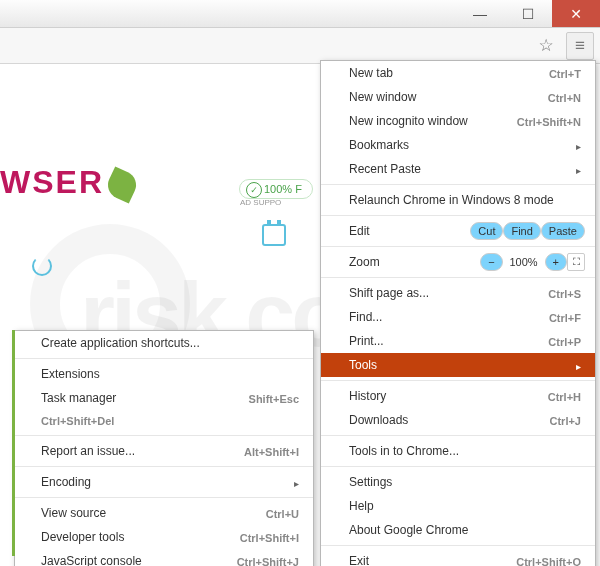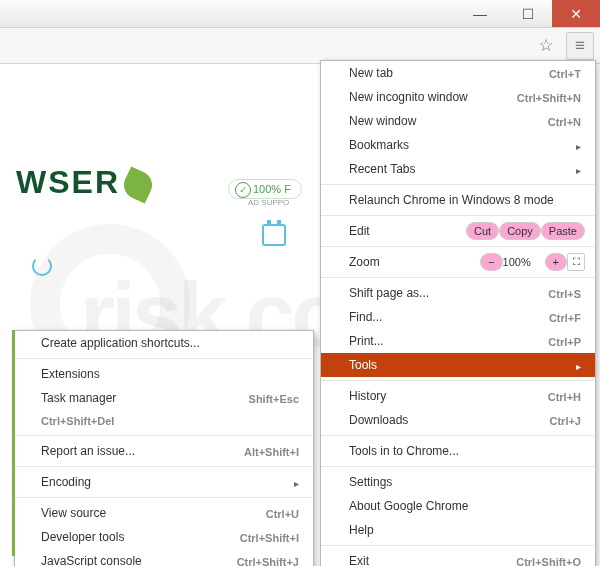--- a/index.html
+++ b/index.html
@@ -8,44 +8,44 @@
 .titlebar { height: 28px; background: linear-gradient(#fdfdfd, #e8e8e8); display: flex; justify-content: flex-end; border-bottom: 1px solid #d0d0d0; }
 .win-btn { width: 48px; display: flex; align-items: center; justify-content: center; font-size: 14px; }
 .win-close { background: #c94f3f; color: #fff; width: 48px; }
 .win-min, .win-max { color: #555; }
 
 .toolbar { height: 36px; background: #f7f7f7; border-bottom: 1px solid #d6d6d6; display: flex; justify-content: flex-end; align-items: center; padding-right: 6px; gap: 6px; }
 .star-icon, .menu-icon { width: 28px; height: 28px; display: flex; align-items: center; justify-content: center; color: #777; font-size: 17px; border: 1px solid transparent; border-radius: 2px; }
 .menu-icon { border: 1px solid #ccc; background: #f0f0f0; }
 
 .page-bg { position: absolute; top: 64px; left: 0; right: 0; bottom: 0; background: #fff; }
-.logo-area { position: absolute; top: 100px; left: 16px; font-size: 32px; font-weight: 700; color: #14532d; letter-spacing: 2px; }
+.logo-area { position: absolute; top: 100px; left: 0; font-size: 32px; font-weight: 700; color: #be185d; letter-spacing: 2px; }
 .leaf { display: inline-block; width: 28px; height: 28px; background: #7cb342; border-radius: 0 50% 0 50%; transform: rotate(25deg); vertical-align: middle; margin-left: 4px; }
-.badge-free { position: absolute; top: 115px; left: 228px; border: 1px solid #c7e6c7; border-radius: 14px; padding: 3px 10px 3px 24px; font-size: 11px; color: #4aa34a; background: #fff; }
+.badge-free { position: absolute; top: 115px; left: 239px; border: 1px solid #c7e6c7; border-radius: 14px; padding: 3px 10px 3px 24px; font-size: 11px; color: #4aa34a; background: #fff; }
 .badge-free::before { content: "✓"; position: absolute; left: 6px; top: 2px; width: 14px; height: 14px; border: 1px solid #4aa34a; border-radius: 50%; font-size: 9px; text-align: center; line-height: 14px; color: #4aa34a; }
-.badge-sub { position: absolute; top: 134px; left: 248px; font-size: 8px; color: #999; }
+.badge-sub { position: absolute; top: 134px; left: 240px; font-size: 8px; color: #999; }
 .cal-icon { position: absolute; top: 160px; left: 262px; width: 24px; height: 22px; border: 2px solid #5bc0de; border-radius: 3px; }
 .cal-icon::before { content: ""; position: absolute; top: -6px; left: 3px; width: 4px; height: 6px; background: #5bc0de; box-shadow: 10px 0 #5bc0de; }
 .refresh-icon { position: absolute; top: 192px; left: 32px; width: 20px; height: 20px; border: 2px solid #5bc0de; border-radius: 50%; border-top-color: transparent; }
 
 .watermark { position: absolute; top: 200px; left: 80px; font-size: 90px; font-weight: 700; color: rgba(0,0,0,0.05); transform: rotate(0deg); pointer-events: none; letter-spacing: -4px; }
 .watermark-mag { position: absolute; top: 160px; left: 30px; width: 160px; height: 160px; border: 30px solid rgba(0,0,0,0.04); border-radius: 50%; pointer-events: none; }
 .watermark-handle { position: absolute; top: 310px; left: 170px; width: 40px; height: 100px; background: rgba(0,0,0,0.04); transform: rotate(-45deg); pointer-events: none; }
 
 .main-menu { position: absolute; top: 60px; right: 4px; width: 276px; background: #fff; border: 1px solid #b8b8b8; box-shadow: 2px 2px 6px rgba(0,0,0,0.25); font-size: 12px; color: #333; z-index: 10; }
 .mi { display: flex; justify-content: space-between; align-items: flex-end; padding: 5px 14px 5px 28px; white-space: nowrap; }
 .mi .sc { color: #888; font-size: 11px; font-weight: bold; }
 .mi.sub::after { content: "▸"; color: #666; font-size: 10px; margin-left: 6px; }
 .mi.hl { background: #c2410c; color: #fff; }
 .mi.hl::after { color: #fff; }
 .sep { height: 1px; background: #e6e6e6; margin: 3px 0; }
 .edit-row, .zoom-row { display: flex; align-items: center; padding: 3px 10px 3px 28px; }
 .edit-row .lbl, .zoom-row .lbl { flex: 1; }
-.mini-btn { border: 1px solid #ccc; background: #f9a8d4; padding: 2px 7px; font-size: 11px; border-radius: 9px; color: #333; }
-.zoom-val { width: 42px; font-size: 11px; }
+.mini-btn { border: 1px solid #ccc; background: #7dd3fc; padding: 2px 7px; font-size: 11px; border-radius: 9px; color: #333; }
+.zoom-val { width: 42px; text-align: center; font-size: 11px; }
 .fs-btn { border: 1px solid #ccc; padding: 2px 5px; font-size: 10px; border-radius: 2px; letter-spacing: -1px; }
 
 .sub-menu { position: absolute; top: 330px; left: 14px; width: 300px; background: #fff; border: 1px solid #b8b8b8; box-shadow: 2px 2px 6px rgba(0,0,0,0.25); font-size: 12px; color: #333; z-index: 9; }
 .sub-menu .mi { padding: 5px 14px 5px 26px; }
 .green-edge { position: absolute; left: 12px; top: 330px; width: 3px; height: 226px; background: #7cb342; z-index: 11; }
 .green-script { position: absolute; top: 310px; left: 60px; color: #7cb342; font-size: 20px; font-style: italic; font-family: cursive; }
 </style>
 </head>
 <body>
 
@@ -71,42 +71,42 @@
   <div class="refresh-icon"></div>
   <div class="green-script">inancina . rain intarnat</div>
 </div>
 
 <div class="main-menu">
   <div class="mi">
       <span>New tab</span>
       <span class="sc">Ctrl+T</span>
     </div>
   <div class="mi">
+      <span>New window</span>
+      <span class="sc">Ctrl+N</span>
+    </div>
+  <div class="mi">
       <span>New incognito window</span>
       <span class="sc">Ctrl+Shift+N</span>
     </div>
-  <div class="mi">
-      <span>New window</span>
-      <span class="sc">Ctrl+N</span>
-    </div>
   <div class="mi sub">
       <span>Bookmarks</span>
     </div>
   <div class="mi sub">
-      <span>Recent Tabs</span>
+      <span>Recent Paste</span>
     </div>
   <div class="sep"></div>
   <div class="mi">
       <span>Relaunch Chrome in Windows 8 mode</span>
     </div>
   <div class="sep"></div>
   <div class="edit-row">
     <span class="lbl">Edit</span>
     <span class="mini-btn">Cut</span>
-    <span class="mini-btn">Copy</span>
+    <span class="mini-btn">Find</span>
     <span class="mini-btn">Paste</span>
   </div>
   <div class="sep"></div>
   <div class="zoom-row">
     <span class="lbl">Zoom</span>
     <span class="mini-btn">−</span>
     <span class="zoom-val">100%</span>
     <span class="mini-btn">+</span>
     <span class="fs-btn">⛶</span>
   </div>
@@ -137,24 +137,24 @@
     </div>
   <div class="sep"></div>
   <div class="mi">
       <span>Tools in to Chrome...</span>
     </div>
   <div class="sep"></div>
   <div class="mi">
       <span>Settings</span>
     </div>
   <div class="mi">
+      <span>Help</span>
+    </div>
+  <div class="mi">
       <span>About Google Chrome</span>
-    </div>
-  <div class="mi">
-      <span>Help</span>
     </div>
   <div class="sep"></div>
   <div class="mi">
       <span>Exit</span>
       <span class="sc">Ctrl+Shift+Q</span>
     </div>
 </div>
 
 <div class="green-edge"></div>
 <div class="sub-menu">

